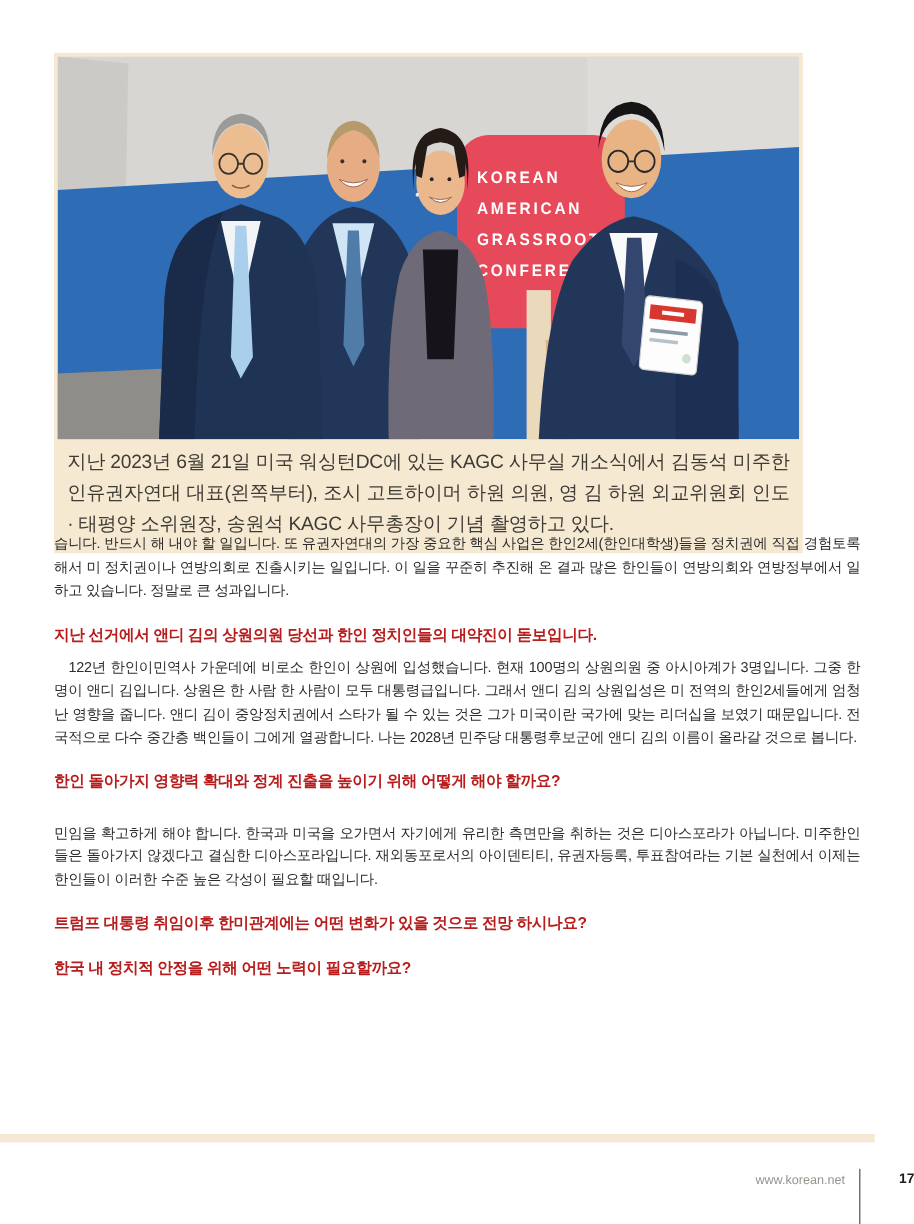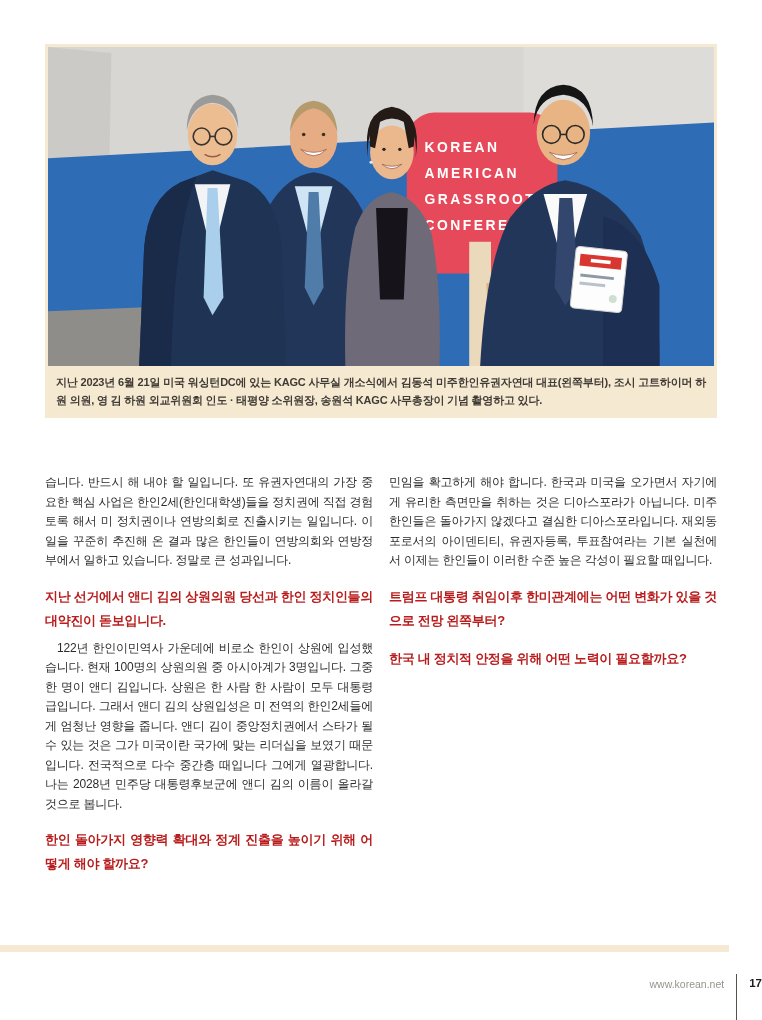--- a/index.html
+++ b/index.html
@@ -1,47 +1,47 @@
 <!DOCTYPE html>
 <html><head>
 <meta charset="utf-8">
 <style>
   html,body{margin:0;padding:0;}
   body{background:#ffffff;font-family:"Liberation Sans",sans-serif;}
   .page{position:relative;width:762px;height:1020px;background:#ffffff;overflow:hidden;}
 
   
-  .photo-frame{position:absolute;left:45px;top:44px;width:672px;background:#f6e9d2;
+  .photo-frame{position:absolute;left:45px;top:44px;width:624px;background:#f6e9d2;
                box-sizing:border-box;padding:3px 3px 0 3px;}
   .photo-frame svg{display:block;width:100%;height:319px;}
-  .caption{margin:0;padding:7px 8px 9px 8px;font-size:11px;line-height:1.64;
-           font-weight:700;color:#3f3b35;text-align:justify;letter-spacing:-0.2px;}
+  .caption{margin:0;padding:7px 8px 9px 8px;font-size:16px;line-height:1.64;
+           font-weight:400;color:#3f3b35;text-align:justify;letter-spacing:-0.2px;}
 
   
-  .article{position:absolute;left:45px;top:473px;width:672px;display:flex;gap:16px;}
+  .article{position:absolute;left:45px;top:444px;width:672px;display:flex;gap:16px;flex-direction:column;}
   .col{flex:1 1 0;min-width:0;}
   .col p{margin:0;font-size:12px;line-height:19.5px;color:#2c2c2c;text-align:justify;
          text-indent:1em;letter-spacing:-0.2px;}
   .col p.cont{text-indent:0;}
   .col h3{margin:14px 0 6px 0;font-size:13px;line-height:24px;color:#b91c1c;
           font-weight:bold;text-align:justify;letter-spacing:-0.3px;}
   .col > :first-child{margin-top:0;}
   .endmark{display:inline-block;vertical-align:-2px;margin-left:5px;padding:2px;
            background:linear-gradient(135deg,#f5a623 0%,#7ac143 35%,#29abe2 70%,#f0592a 100%);
            line-height:0;}
   .endmark span{display:inline-block;background:#fff;color:#444;font-size:9px;
                 line-height:11px;padding:0 1px;font-weight:bold;}
 
   
   .footer-bar{position:absolute;left:0;top:945px;width:729px;height:7px;background:#f5e9d3;}
   .footer{position:absolute;left:0;top:974px;width:762px;display:flex;
           justify-content:flex-end;align-items:flex-start;}
   .footer .site{font-size:10.5px;color:#97948e;margin-top:4px;}
   .footer .divider{width:1px;height:46px;background:#55524c;margin:0 12px;}
-  .footer .pageno{font-size:11.5px;font-weight:bold;color:#1c1c1c;margin-top:3px;}
+  .footer .pageno{font-size:11.5px;font-weight:bold;color:#1c1c1c;margin-top:3px;margin-left:20px;}
 </style>
 </head>
 <body>
 
 <div class="page">
 
   <figure class="photo-frame" style="margin:0;">
     <svg viewBox="0 0 672 321" preserveAspectRatio="none">
 
       <rect x="0" y="0" width="672" height="321" fill="#d8d6d3"></rect>
@@ -126,26 +126,26 @@
         </g>
       </g>
     </svg>
     <figcaption class="caption">지난 2023년 6월 21일 미국 워싱턴DC에 있는 KAGC 사무실 개소식에서 김동석 미주한인유권자연대 대표(왼쪽부터), 조시 고트하이머 하원 의원, 영 김 하원 외교위원회 인도 · 태평양 소위원장, 송원석 KAGC 사무총장이 기념 촬영하고 있다.</figcaption>
   </figure>
 
   <div class="article">
     <div class="col" id="col-0">
         <p class="cont">습니다. 반드시 해 내야 할 일입니다. 또 유권자연대의 가장 중요한 핵심 사업은 한인2세(한인대학생)들을 정치권에 직접 경험토록 해서 미 정치권이나 연방의회로 진출시키는 일입니다. 이 일을 꾸준히 추진해 온 결과 많은 한인들이 연방의회와 연방정부에서 일하고 있습니다. 정말로 큰 성과입니다.</p>
         <h3>지난 선거에서 앤디 김의 상원의원 당선과 한인 정치인들의 대약진이 돋보입니다.</h3>
-        <p>122년 한인이민역사 가운데에 비로소 한인이 상원에 입성했습니다. 현재 100명의 상원의원 중 아시아계가 3명입니다. 그중 한 명이 앤디 김입니다. 상원은 한 사람 한 사람이 모두 대통령급입니다. 그래서 앤디 김의 상원입성은 미 전역의 한인2세들에게 엄청난 영향을 줍니다. 앤디 김이 중앙정치권에서 스타가 될 수 있는 것은 그가 미국이란 국가에 맞는 리더십을 보였기 때문입니다. 전국적으로 다수 중간층 때입니다 그에게 열광합니다. 나는 2028년 민주당 대통령후보군에 앤디 김의 이름이 올라갈 것으로 봅니다.</p>
+        <p>122년 한인이민역사 가운데에 비로소 한인이 상원에 입성했습니다. 현재 100명의 상원의원 중 아시아계가 3명입니다. 그중 한 명이 앤디 김입니다. 상원은 한 사람 한 사람이 모두 대통령급입니다. 그래서 앤디 김의 상원입성은 미 전역의 한인2세들에게 엄청난 영향을 줍니다. 앤디 김이 중앙정치권에서 스타가 될 수 있는 것은 그가 미국이란 국가에 맞는 리더십을 보였기 때문입니다. 전국적으로 다수 중간층 백인들이 그에게 열광합니다. 나는 2028년 민주당 대통령후보군에 앤디 김의 이름이 올라갈 것으로 봅니다.</p>
         <h3>한인 돌아가지 영향력 확대와 정계 진출을 높이기 위해 어떻게 해야 할까요?</h3>
       </div>
     <div class="col" id="col-1">
         <p class="cont">민임을 확고하게 해야 합니다. 한국과 미국을 오가면서 자기에게 유리한 측면만을 취하는 것은 디아스포라가 아닙니다. 미주한인들은 돌아가지 않겠다고 결심한 디아스포라입니다. 재외동포로서의 아이덴티티, 유권자등록, 투표참여라는 기본 실천에서 이제는 한인들이 이러한 수준 높은 각성이 필요할 때입니다.</p>
-        <h3>트럼프 대통령 취임이후 한미관계에는 어떤 변화가 있을 것으로 전망 왼쪽부터?</h3>
+        <h3>트럼프 대통령 취임이후 한미관계에는 어떤 변화가 있을 것으로 전망 하시나요?</h3>
         <h3>한국 내 정치적 안정을 위해 어떤 노력이 필요할까요?</h3>
       </div>
   </div>
 
   <div class="footer-bar"></div>
 
   <div class="footer">
     <span class="site">www.korean.net</span>
     <span class="divider"></span>
     <span class="pageno">17</span>

